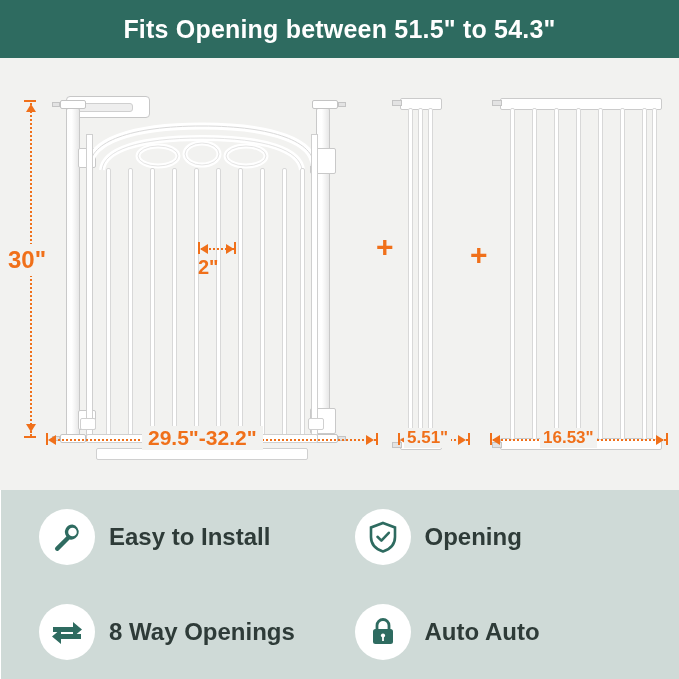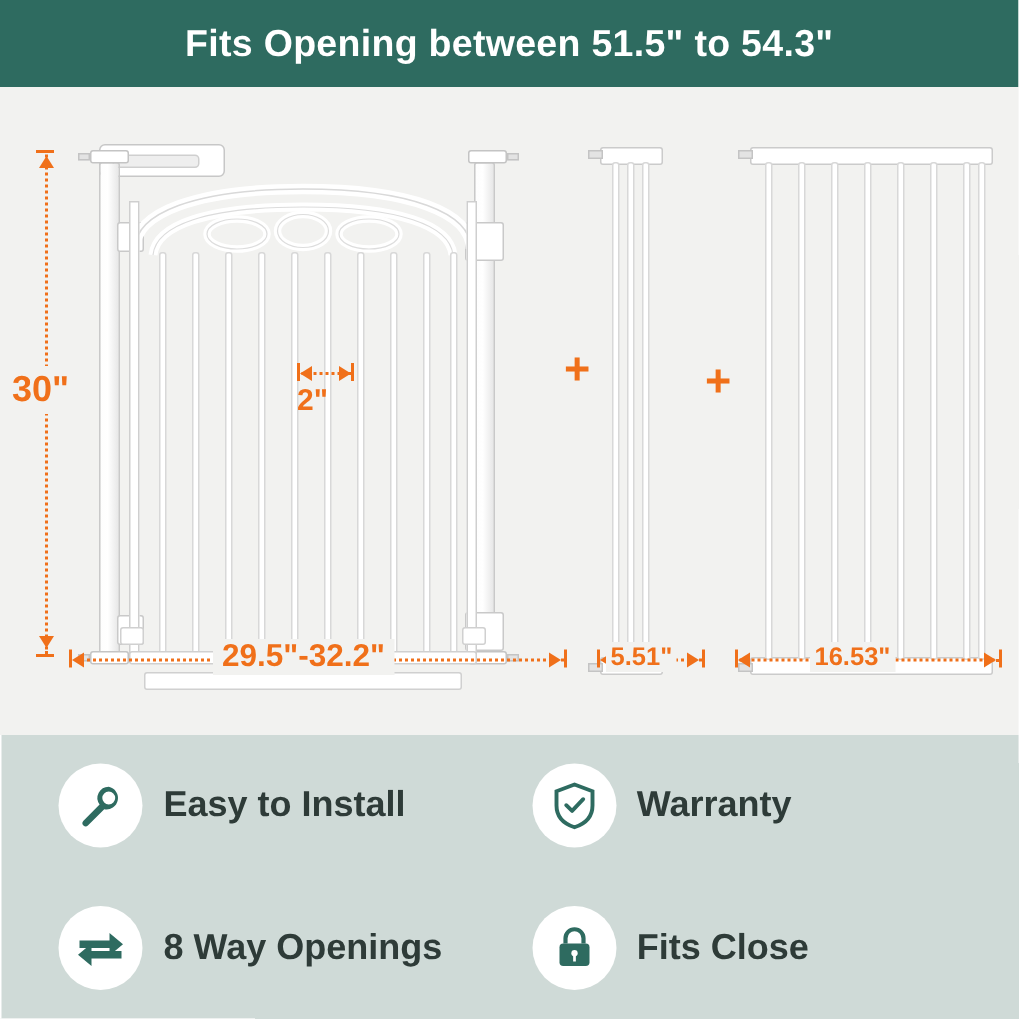--- a/index.html
+++ b/index.html
@@ -259,21 +259,21 @@
       <div class="f-label">Easy to Install</div>
     </div>
 
     <div class="feature right">
       <div class="f-icon">
         <svg width="34" height="34" viewBox="0 0 34 34">
           <path d="M17 3 L29 7.5 V17 c0 8-5.2 12.3-12 14.5C10.2 29.3 5 25 5 17 V7.5 Z" fill="none" stroke="#2e6b60" stroke-width="2.6"></path>
           <path d="M11.5 16.8 L15.4 20.6 L22.8 12.8" fill="none" stroke="#2e6b60" stroke-width="2.6" stroke-linecap="round" stroke-linejoin="round"></path>
         </svg>
       </div>
-      <div class="f-label">Warranty</div>
+      <div class="f-label">Opening</div>
     </div>
 
     <div class="feature">
       <div class="f-icon">
         <svg width="36" height="30" viewBox="0 0 36 30">
           <path d="M4 10 H24 V5 L33 12.5 L24 20 V15 H4 Z" fill="#2e6b60"></path>
           <path d="M32 22 H12 V17 L3 24.5 L12 32 V27 H32 Z" fill="#2e6b60" transform="translate(0,-5)"></path>
         </svg>
       </div>
       <div class="f-label">8 Way Openings</div>
@@ -281,16 +281,16 @@
 
     <div class="feature right">
       <div class="f-icon">
         <svg width="32" height="34" viewBox="0 0 32 34">
           <path d="M10 14 V10.5 a6 6 0 0 1 12 0 V14" fill="none" stroke="#2e6b60" stroke-width="2.8"></path>
           <rect x="6" y="14" width="20" height="15" rx="2.5" fill="#2e6b60"></rect>
           <circle cx="16" cy="20.5" r="2.1" fill="#ffffff"></circle>
           <rect x="15.1" y="21" width="1.8" height="5" fill="#ffffff"></rect>
         </svg>
       </div>
-      <div class="f-label">Fits Close</div>
+      <div class="f-label">Auto Auto</div>
     </div>
   </div>
 </div>
 
 </body></html>

